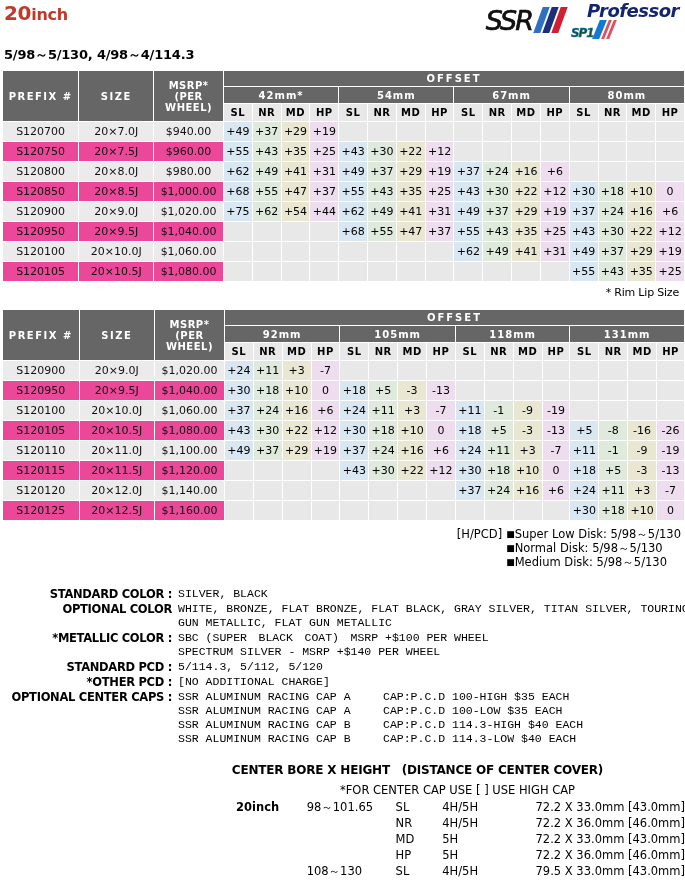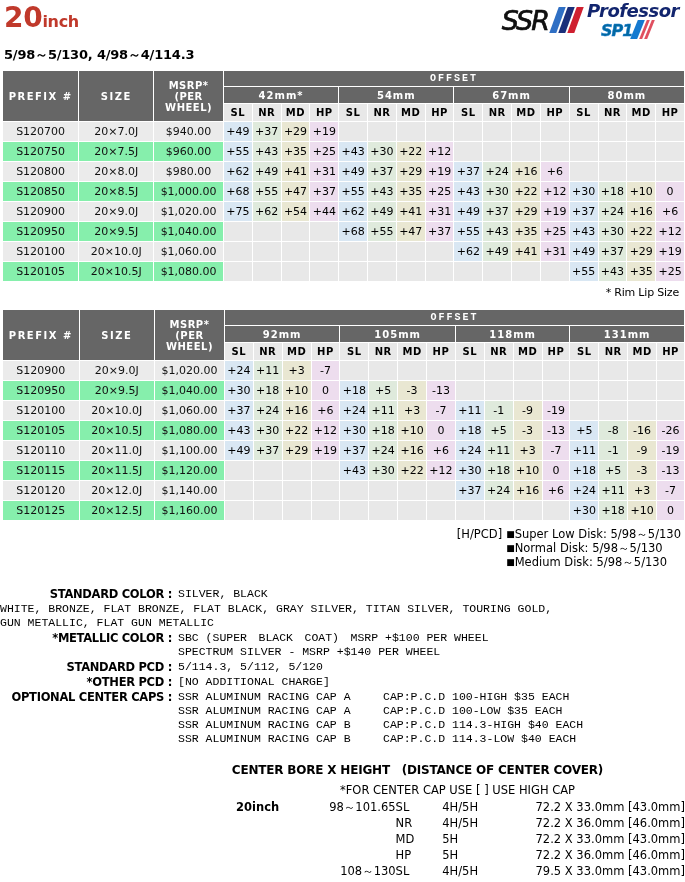--- a/index.html
+++ b/index.html
@@ -23,21 +23,21 @@
   }
   .title-20inch {
     position: absolute;
     left: 4px;
     top: 1px;
     font-weight: bold;
     color: #c0392b;
     letter-spacing: -0.3px;
     white-space: nowrap;
   }
-  .title-20inch .big { font-size: 28px; margin-top: 40px; }
+  .title-20inch .big { font-size: 20px; margin-top: 40px; }
   .title-20inch .small { font-size: 16px; }
 
   .logo-wrap {
     position: absolute;
     right: 6px;
     top: 2px;
     display: flex;
     align-items: center;
     height: 36px;
   }
@@ -66,31 +66,31 @@
   .stripes i:nth-child(2) { left: 11px; background: #1b2f7a; }
   .stripes i:nth-child(3) { left: 20px; background: #cf2030; }
   .prof-block { line-height: 1; }
   .prof-word {
     font-size: 18px;
     font-weight: bold;
     font-style: italic;
     color: #12256e;
     letter-spacing: -0.5px;
     display: block;
+    margin-left: 16px;
   }
   .sp1-row { display: flex; align-items: flex-end; }
   .sp1-word {
-    font-size: 16px;
+    font-size: 12px;
     font-weight: bold;
     font-style: italic;
-    color: #0369a1;
+    color: #14532d;
     letter-spacing: -1px;
     -webkit-text-stroke: 0.5px #1479d0;
     display: block;
-    margin-left: 14px;
   }
   .sp1-slash {
     display: inline-block;
     width: 22px;
     height: 19px;
     margin-left: 1px;
     position: relative;
     overflow: hidden;
     transform: skewX(-22deg);
   }
@@ -123,35 +123,35 @@
     height: 19px;
     font-family: "DejaVu Sans", "Liberation Sans", sans-serif;
   }
   .spec-table th {
     background: #666666;
     color: #ffffff;
     font-weight: bold;
     letter-spacing: 1px;
     font-size: 10px;
   }
-  th.offset-top { letter-spacing: 2px; font-size: 10px; height: 15px; font-family: Liberation Mono, monospace; }
+  th.offset-top { letter-spacing: 2px; font-size: 10px; height: 15px; }
   th.grp { letter-spacing: 1px; font-size: 10px; height: 16px; }
   th.sub {
     background: #e8e8e8;
     color: #000000;
     font-weight: bold;
     letter-spacing: 0.5px;
     font-size: 10px;
     height: 17px;
   }
   th.idcol { font-size: 10px; letter-spacing: 1.5px; margin-left: 8px; }
   th.msrp { font-size: 10px; letter-spacing: 0.5px; line-height: 11px; }
 
   td.lbl-a { background: #ebebeb; color: #111; font-size: 11px; }
-  td.lbl-b { background: #86efac; color: #111; font-size: 11px; }
+  td.lbl-b { background: #ec4899; color: #111; font-size: 11px; }
   td.v-sl { background: #d9e7f3; }
   td.v-nr { background: #dfeadc; }
   td.v-md { background: #e9e7d2; }
   td.v-hp { background: #edddee; }
   td.v-em { background: #e8e8e8; }
 
   .note-rim {
     text-align: right;
     font-size: 11px;
     padding: 4px 6px 0 0;
@@ -217,21 +217,21 @@
     margin-left: 236px;
     font-size: 11.5px;
   }
   .bore-table td {
     padding: 0 0 0 0;
     height: 16px;
     vertical-align: top;
     white-space: nowrap;
   }
   .bt-inch { width: 72px; font-weight: bold; font-size: 11.5px; }
-  .bt-bore { width: 90px; text-align: right; }
+  .bt-bore { width: 90px; }
   .bt-disk { width: 48px; }
   .bt-holes { width: 96px; }
   .bt-dim { }
 </style>
 </head>
 <body>
 
 <div class="page-header">
   <div class="title-20inch">
     <span class="big">20</span><span class="small">inch</span>
@@ -732,20 +732,21 @@
 </div>
 
 <div class="spec-list" id="spec-list">
     <div class="spec-row">
       <div class="spec-key">STANDARD COLOR :</div>
       <div class="spec-val">
         <div>SILVER, BLACK</div>
       </div>
     </div>
     <div class="spec-row">
+      <div class="spec-key">OPTIONAL COLOR</div>
       <div class="spec-val">
         <div>WHITE, BRONZE, FLAT BRONZE, FLAT BLACK, GRAY SILVER, TITAN SILVER, TOURING GOLD,</div>
         <div>GUN METALLIC, FLAT GUN METALLIC</div>
       </div>
     </div>
     <div class="spec-row">
       <div class="spec-key">*METALLIC COLOR :</div>
       <div class="spec-val">
         <div>SBC (SUPER　BLACK　COAT)　MSRP +$100 PER WHEEL</div>
         <div>SPECTRUM SILVER - MSRP +$140 PER WHEEL</div>

